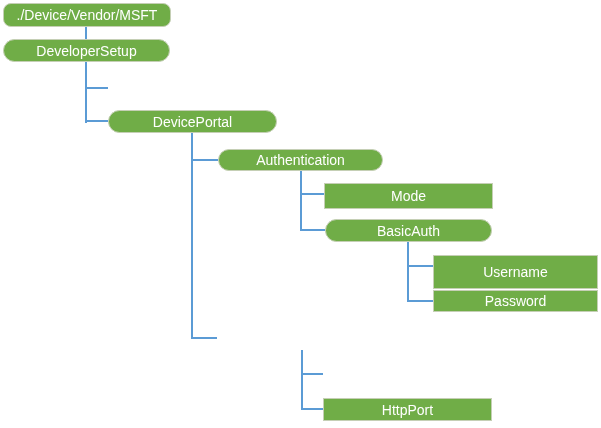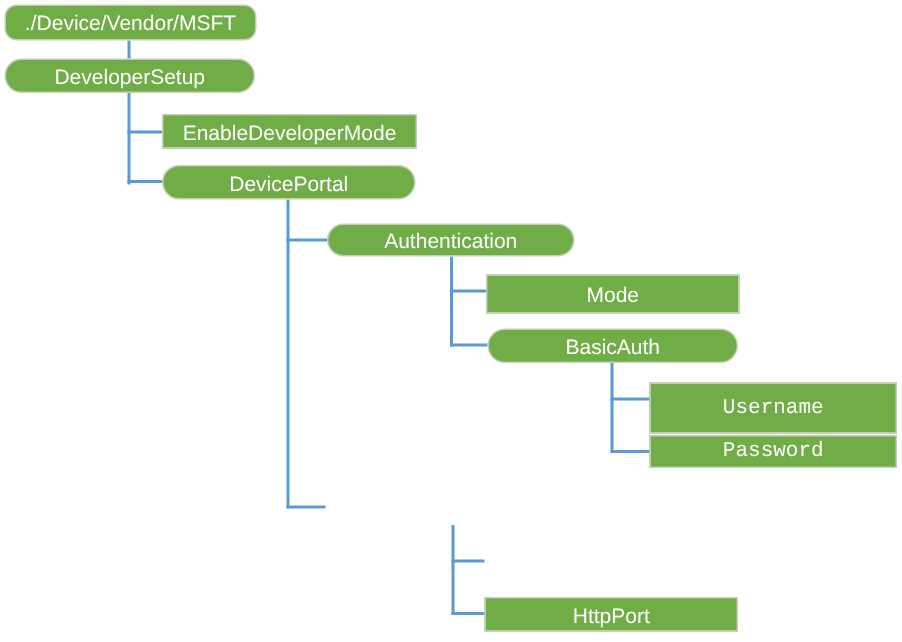--- a/index.html
+++ b/index.html
@@ -39,22 +39,22 @@
   .hline { height: 2px; }
 
   
   #n-msft          { left: 3px;   top: 3px;   width: 168px; height: 24px; }
   #n-devsetup      { left: 3px;   top: 39px;  width: 167px; height: 23px; }
   #n-enabledevmode { left: 108px; top: 76px;  width: 170px; height: 23px; }
   #n-deviceportal  { left: 108px; top: 110px; width: 169px; height: 23px; }
   #n-auth          { left: 218px; top: 149px; width: 165px; height: 22px; }
   #n-mode          { left: 324px; top: 183px; width: 169px; height: 26px; }
   #n-basicauth     { left: 325px; top: 219px; width: 167px; height: 23px; }
-  #n-username      { left: 433px; top: 255px; width: 165px; height: 34px; font-family: Liberation Mono, monospace; }
-  #n-password      { left: 433px; top: 290px; width: 165px; height: 22px; font-family: Liberation Mono, monospace; }
+  #n-username      { left: 433px; top: 255px; width: 165px; height: 34px; }
+  #n-password      { left: 433px; top: 290px; width: 165px; height: 22px; }
   #n-connection    { left: 217px; top: 327px; width: 170px; height: 23px; }
   #n-httpport      { left: 323px; top: 362px; width: 169px; height: 24px; }
   #n-httpsport     { left: 323px; top: 398px; width: 169px; height: 23px; }
 
   
   #c-v-msft   { left: 85px;  top: 27px;  height: 12px; }
   #c-v-devsetup { left: 85px; top: 62px; height: 61px; }
   #c-h-enabledevmode { left: 85px; top: 87px;  width: 23px; }
   #c-h-deviceportal  { left: 85px; top: 120px; width: 23px; }
   #c-v-deviceportal  { left: 191px; top: 133px; height: 206px; }
@@ -87,21 +87,20 @@
   <div class="hline" id="c-h-basicauth"></div>
   <div class="vline" id="c-v-basicauth"></div>
   <div class="hline" id="c-h-username"></div>
   <div class="hline" id="c-h-password"></div>
   <div class="vline" id="c-v-connection"></div>
   <div class="hline" id="c-h-httpport"></div>
   <div class="hline" id="c-h-httpsport"></div>
 
   <div class="node root" id="n-msft">./Device/Vendor/MSFT</div>
   <div class="node pill" id="n-devsetup">DeveloperSetup</div>
-  <div class="node rect" id="n-enabledevmode">EnableDeveloperMode</div>
   <div class="node pill" id="n-deviceportal">DevicePortal</div>
   <div class="node pill" id="n-auth">Authentication</div>
   <div class="node rect" id="n-mode">Mode</div>
   <div class="node pill" id="n-basicauth">BasicAuth</div>
   <div class="node rect" id="n-username">Username</div>
   <div class="node rect" id="n-password">Password</div>
   <div class="node rect" id="n-httpsport">HttpPort</div>
 
 </div>
 

